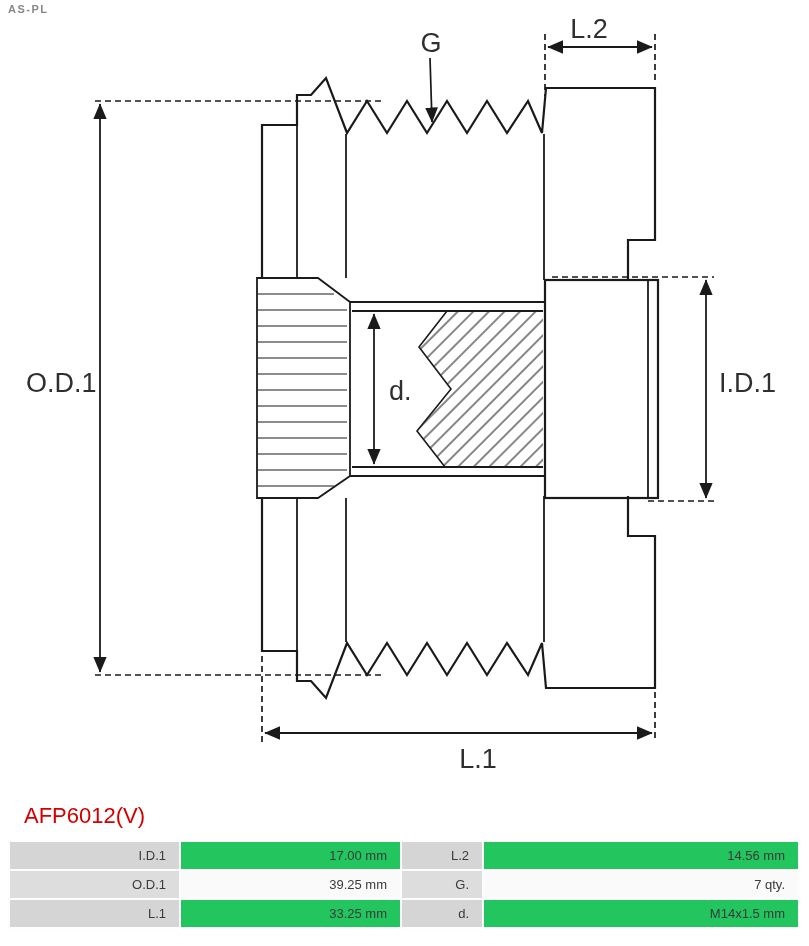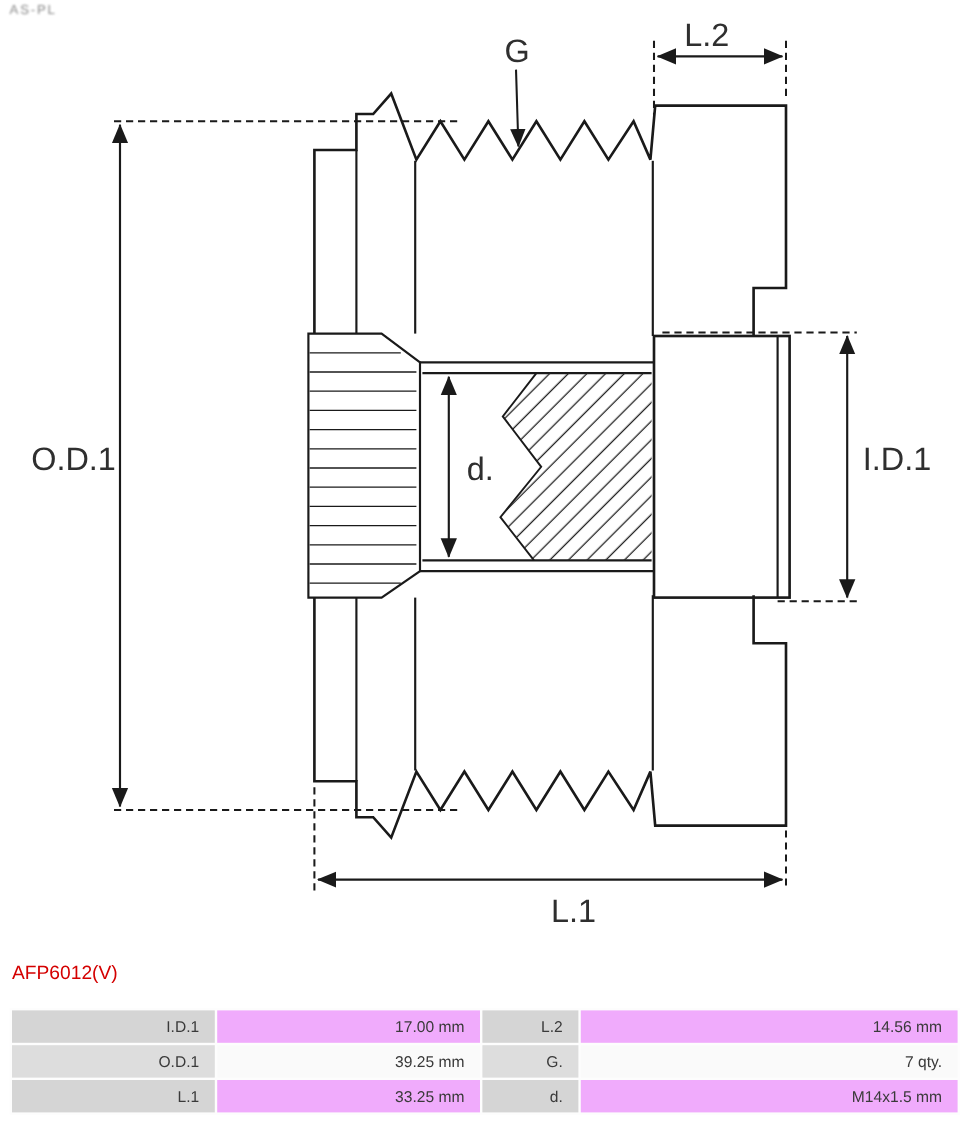--- a/index.html
+++ b/index.html
@@ -2,45 +2,45 @@
 <html><head>
 <meta charset="utf-8">
 <style>
   html,body { margin:0; padding:0; background:#ffffff; }
   .page {
     position:relative; width:809px; height:946px; background:#ffffff;
     font-family:"Liberation Sans", sans-serif; overflow:hidden;
   }
   .logo {
     position:absolute; top:3px; left:8px; height:14px;
-    font-size:11px; font-weight:normal; letter-spacing:1.5px; color:#6a6a6a;
+    font-size:11px; font-weight:bold; letter-spacing:1.5px; color:#6a6a6a;
     filter:blur(0.7px); opacity:0.8; white-space:nowrap;
   }
   svg.drawing { position:absolute; top:0; left:0; display:block; }
   svg.drawing text { fill:#2f2f2f; font-size:27px; stroke:none; font-family:"Liberation Sans", sans-serif; }
   svg.drawing .dash { stroke-dasharray:6 4; stroke-width:1.7; }
   svg.drawing .dim  { stroke-width:1.8; marker-start:url(#arw); marker-end:url(#arw); }
   svg.drawing .leader { stroke-width:1.7; marker-end:url(#arw); }
   .part-number {
-    position:absolute; left:10px; top:803px;
-    font-size:16px; color:#d40000;
+    position:absolute; left:24px; top:803px;
+    font-size:22px; color:#d40000;
   }
   table.specs {
     position:absolute; left:8px; top:840px; width:792px;
     border-collapse:separate; border-spacing:2px;
     background:#fdfdfd; font-size:13px; color:#3a3a3a;
     table-layout:fixed;
   }
   table.specs td {
     height:27px; padding:0 13px 0 6px;
     text-align:right; vertical-align:middle;
     overflow:hidden; white-space:nowrap;
   }
   td.lbl { background:#d5d5d5; }
-  td.val { background:#f0abfc; }
+  td.val { background:#22c55e; }
   tr:nth-child(even) td.lbl { background:#dddddd; }
   tr:nth-child(even) td.val { background:#fafafa; }
 </style>
 </head>
 <body>
 
 <div class="page">
 
   <div class="logo">
     <span>AS-PL</span>

